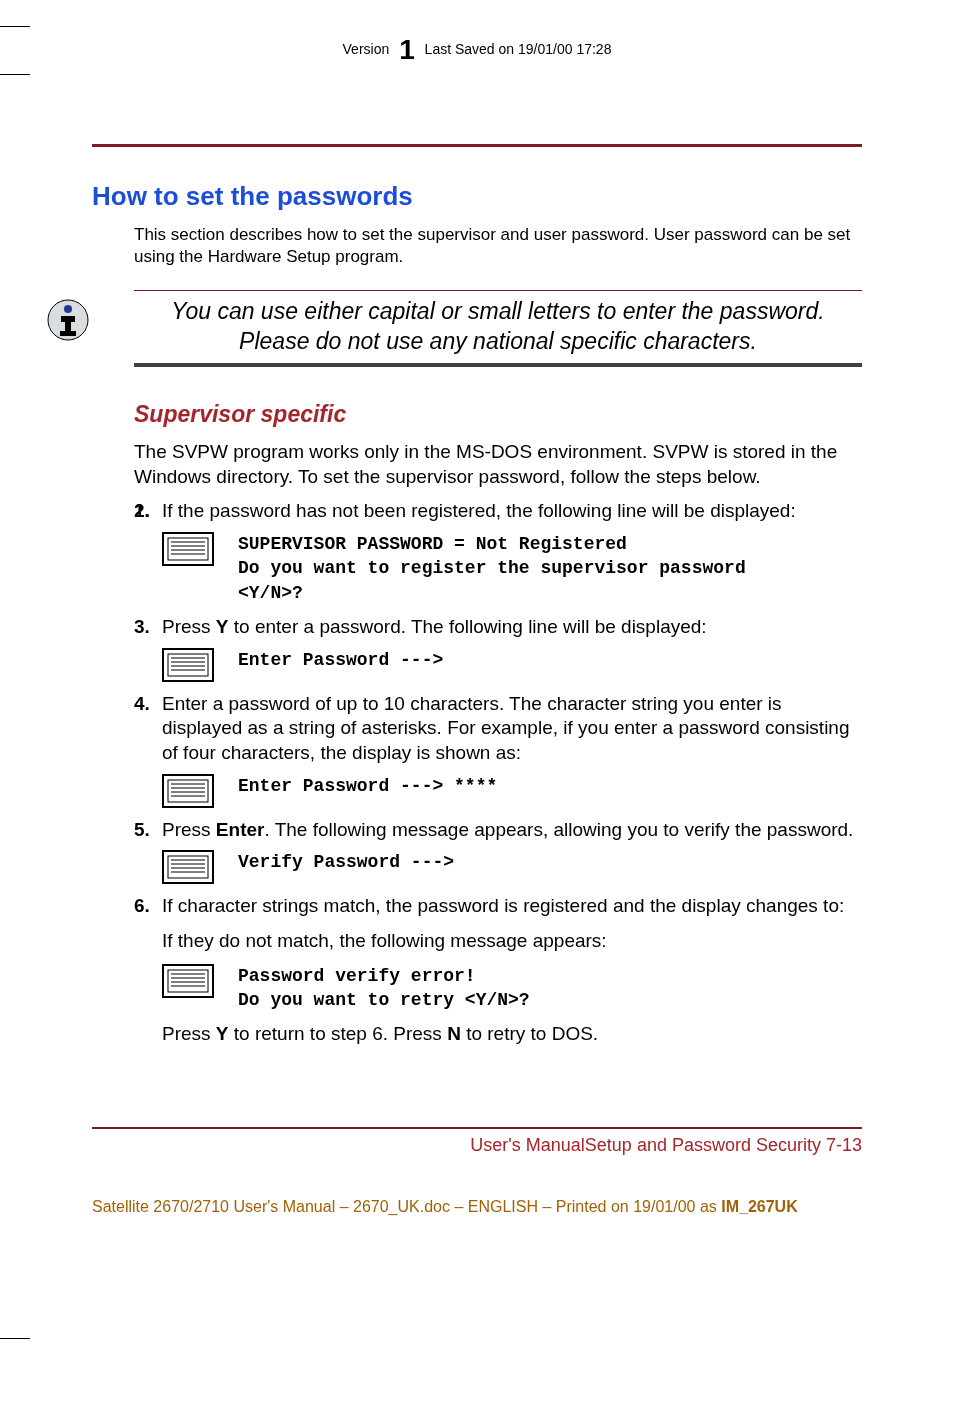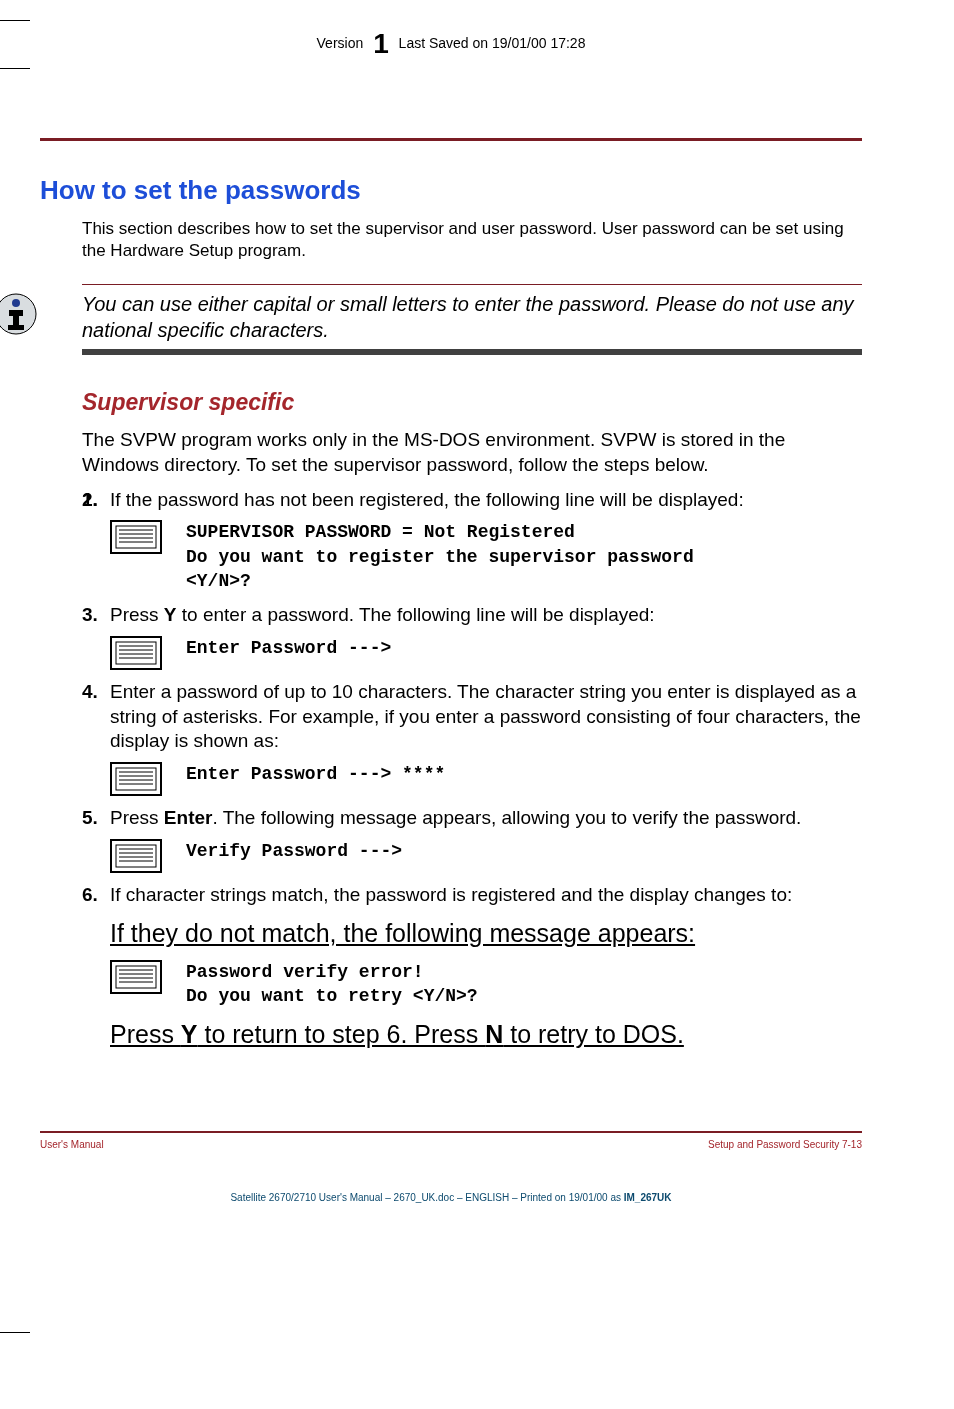--- a/index.html
+++ b/index.html
@@ -1,56 +1,57 @@
 <!DOCTYPE html>
 <html><head>
 <meta charset="utf-8">
 <style>
   * { box-sizing: border-box; margin: 0; padding: 0; }
   html, body { width: 954px; height: 1409px; background: #fff; font-family: Arial, Helvetica, sans-serif; color: #000; }
   .page {
     position: relative;
     width: 954px;
     height: 1284px;
-    padding: 28px 92px 0 40px;
+    padding: 28px 92px 0 92px;
+    margin-top: 6px;
   }
   .crop-top-left { position: absolute; top: 20px; left: 0; width: 30px; border-top: 1px solid #000; }
   .crop-mid-left  { position: absolute; top: 68px; left: 0; width: 30px; border-top: 1px solid #000; }
   .crop-bottom-left { position: absolute; top: 1332px; left: 0; width: 30px; border-top: 1px solid #000; }
 
   .version-line { text-align: center; font-size: 14px; margin-bottom: 6px; }
   .version-line .big { font-size: 28px; font-weight: bold; vertical-align: middle; padding: 0 6px; }
   .rule-thick { border: none; border-top: 3px solid #7a1d24; margin: 78px 0 34px 0; }
   .h1 { color: #1d4ed8; font-size: 26px; font-weight: bold; margin: 0 0 12px 0; }
   .intro { margin-left: 42px; font-size: 17px; line-height: 1.3; }
 
   .note-block { margin-top: 22px; margin-left: -46px; position: relative; }
   .note-icon { position: absolute; left: 0; top: 8px; width: 44px; height: 44px; }
   .note-icon svg { width: 44px; height: 44px; }
-  .note-lines { margin-left: 88px; border-top: 1px solid #7a1d24; border-bottom: 6px solid #404040; padding: 6px 0; font-style: italic; font-size: 20px; line-height: 1.3; }
+  .note-lines { margin-left: 88px; border-top: 1px solid #7a1d24; border-bottom: 4px solid #404040; padding: 6px 0; font-style: italic; font-size: 23px; line-height: 1.3; text-align: center; }
 
   .h2 { color: #a4262c; font-size: 23px; font-weight: bold; font-style: italic; margin: 34px 0 12px 42px; }
   .para { margin-left: 42px; font-size: 19px; line-height: 1.3; margin-bottom: 10px; }
 
   ol.steps { list-style: none; margin-left: 42px; font-size: 19px; line-height: 1.3; }
   ol.steps > li { position: relative; padding-left: 28px; margin-bottom: 10px; }
   ol.steps > li > .num { position: absolute; left: 0; top: 0; font-weight: bold; }
   .bold { font-weight: bold; }
   .mono { font-family: "Courier New", monospace; font-weight: bold; font-size: 18px; }
 
   .screen-row { display: flex; align-items: flex-start; margin: 8px 0 8px 0; }
   .screen-icon { width: 52px; height: 34px; flex: 0 0 52px; margin-right: 24px; }
   .screen-icon svg { width: 52px; height: 34px; }
   .screen-text { font-family: "Courier New", monospace; font-weight: bold; font-size: 18px; line-height: 1.35; white-space: pre-wrap; }
 
-  .sub { margin-left: 28px; font-size: 25px; line-height: 1.3; margin: 10px 0; text-decoration: underline; }
+  .sub { margin-left: 28px; font-size: 19px; line-height: 1.3; margin: 10px 0; }
 
   .footer-rule { border: none; border-top: 2px solid #7a1d24; margin-top: 80px; }
-  .footer { display: flex; justify-content: space-between; font-size: 10px; color: #a4262c; margin-top: 6px; }
-  .printline { text-align: center; font-size: 10px; color: #0c4a6e; margin-top: 42px; }
+  .footer { display: flex; justify-content: flex-end; font-size: 18px; color: #a4262c; margin-top: 6px; }
+  .printline { font-size: 16px; color: #a16207; margin-top: 42px; }
   .printline .bold2 { font-weight: bold; }
 </style>
 </head>
 <body>
 
 <div class="page">
   <div class="crop-top-left"></div>
   <div class="crop-mid-left"></div>
   <div class="crop-bottom-left"></div>
 

